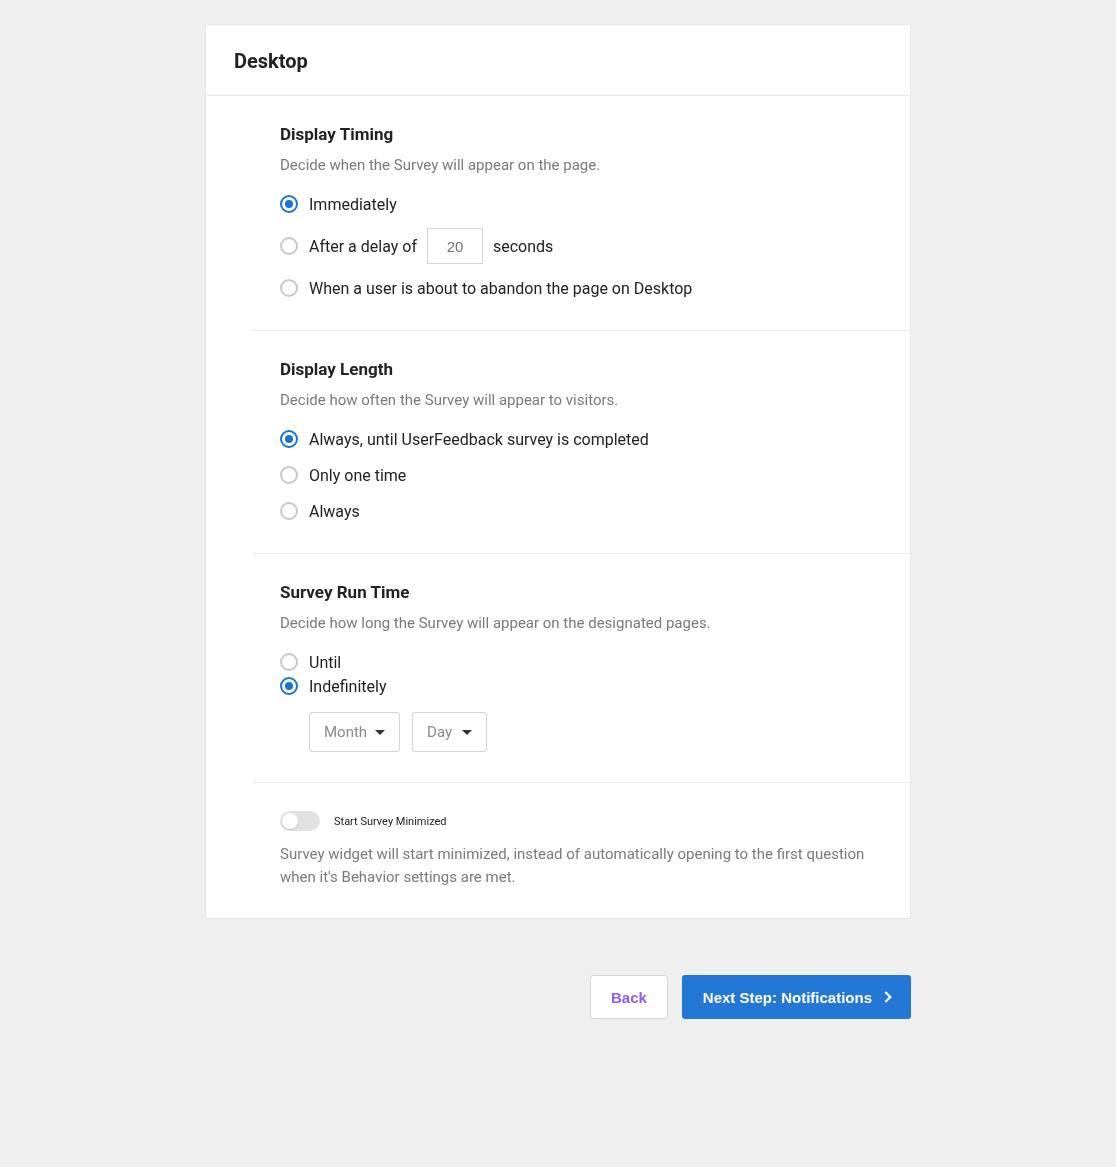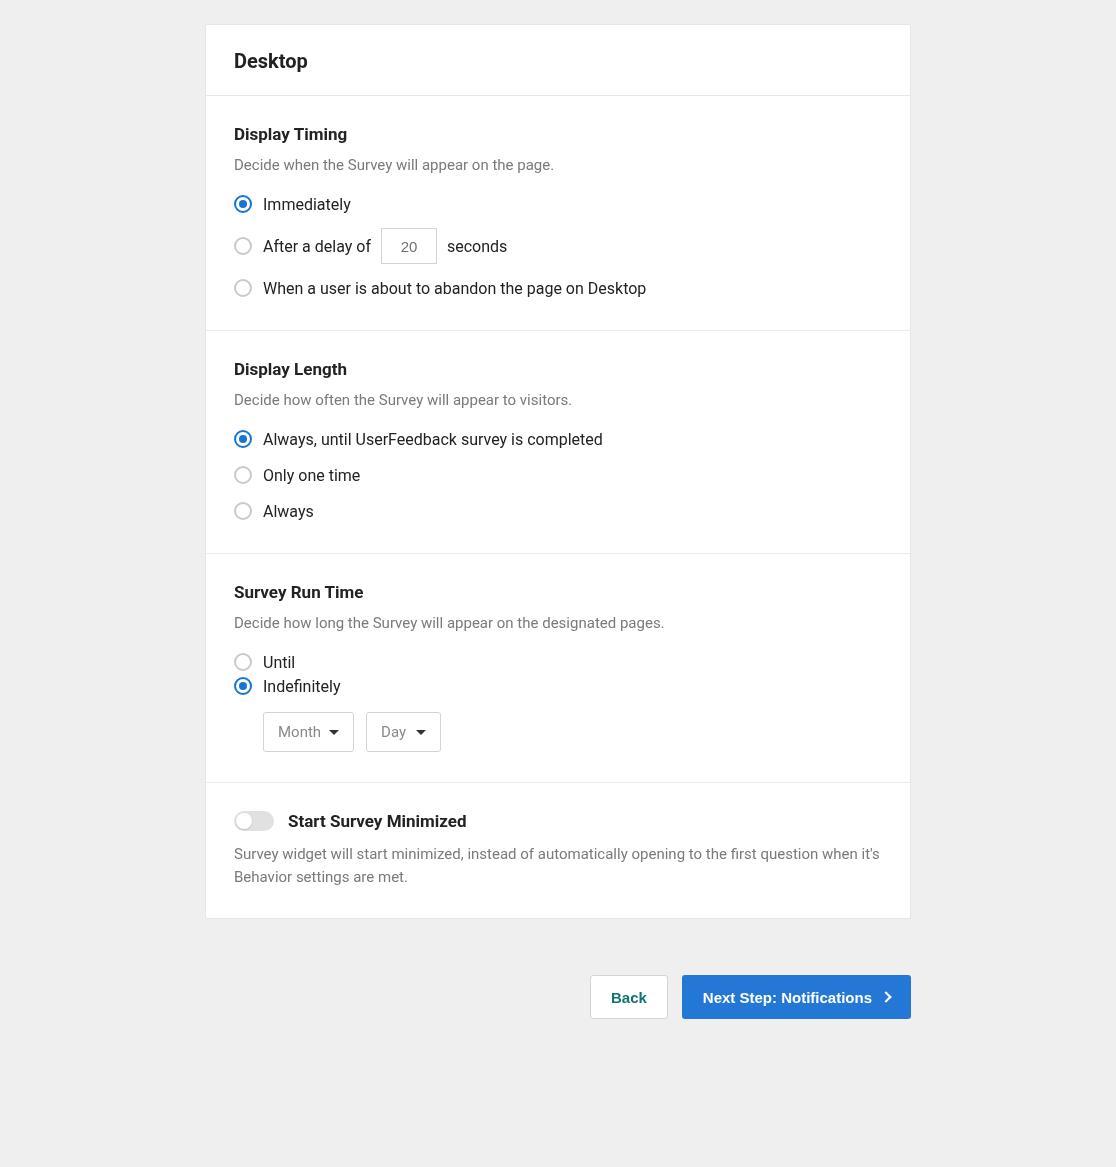--- a/index.html
+++ b/index.html
@@ -26,20 +26,21 @@
       border-bottom: 1px solid #e7e7e7;
     }
     .card-header h1 {
       font-size: 20px;
       font-weight: 700;
       color: #222;
     }
     .section {
       padding: 28px 28px 30px 28px;
       border-bottom: 1px solid #ebebeb;
+      margin-left: 46px;
     }
     .section:last-of-type {
       border-bottom: none;
     }
     .section-title {
       font-size: 17px;
       font-weight: 700;
       color: #222;
       margin-bottom: 12px;
     }
@@ -144,22 +145,22 @@
       width: 16px;
       height: 16px;
       border-radius: 50%;
       background: #fff;
       position: absolute;
       top: 2px;
       left: 2px;
       box-shadow: 0 1px 2px rgba(0,0,0,0.15);
     }
     .toggle-label {
-      font-size: 17px;
-      font-weight: 700;
+      font-size: 11px;
+      font-weight: 400;
       color: #222;
     }
     .section-desc {
       font-size: 15px;
       color: #7a7a7a;
       line-height: 1.5;
     }
     .footer-actions {
       width: 706px;
       margin: 56px auto 0 auto;
@@ -175,21 +176,21 @@
       font-weight: 700;
       display: inline-flex;
       align-items: center;
       gap: 10px;
       cursor: pointer;
       border: 1px solid transparent;
     }
     .btn-secondary {
       background: #fff;
       border-color: #d4d4d4;
-      color: #0f766e;
+      color: #8b5cf6;
       justify-content: flex-end;
     }
     .btn-primary {
       background: #2378d6;
       color: #fff;
     }
     .chevron-right {
       width: 8px;
       height: 8px;
       border-top: 2px solid #fff;

